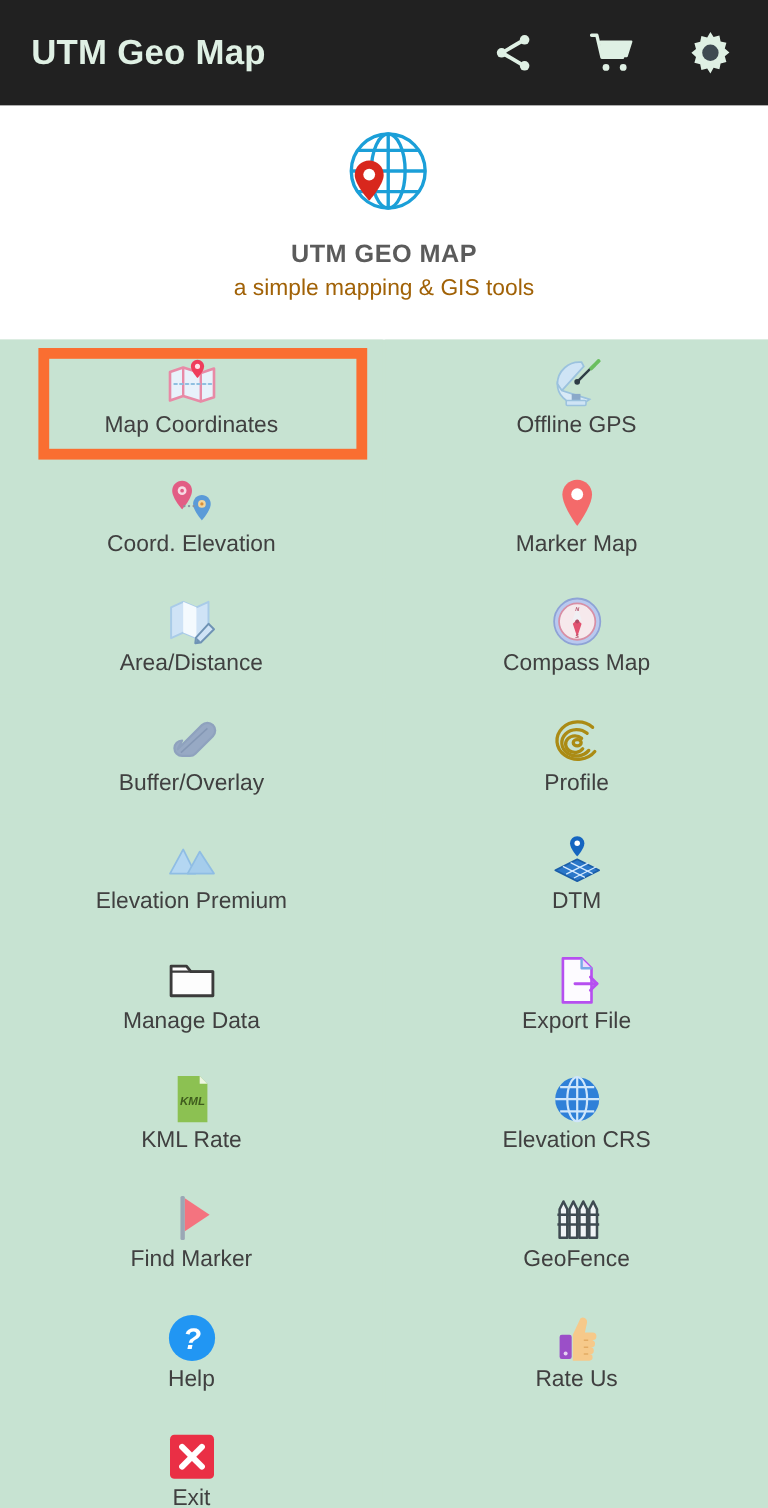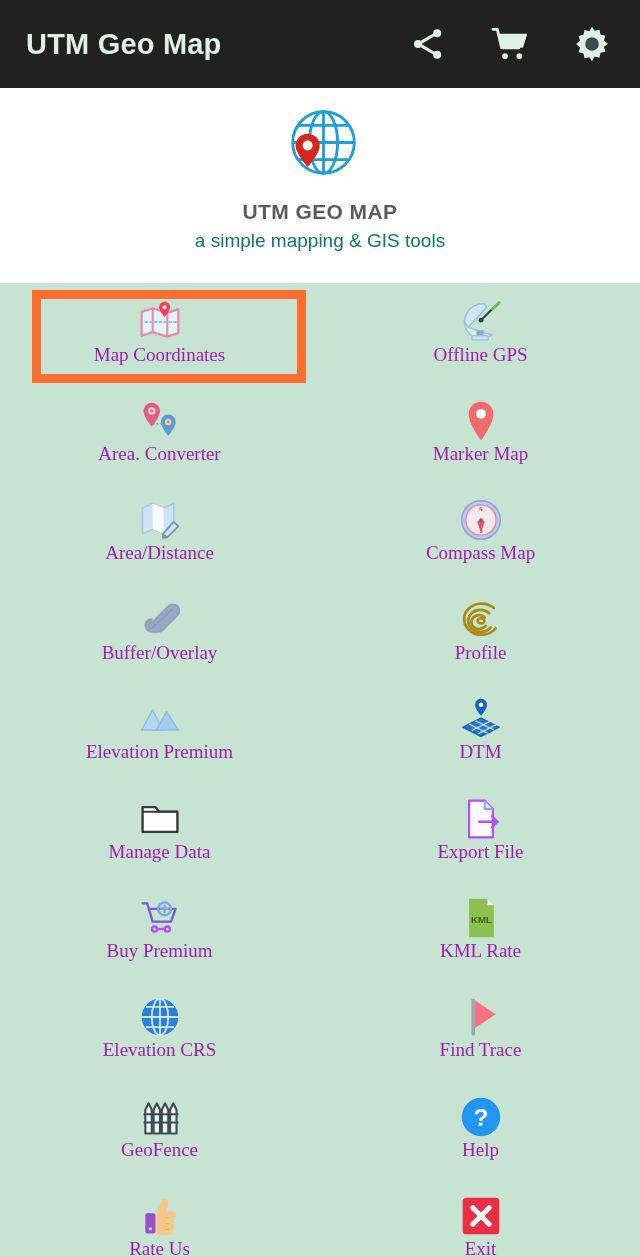--- a/index.html
+++ b/index.html
@@ -57,21 +57,21 @@
   .brand-name {
     margin-top: 10px;
     font-size: 21px;
     font-weight: bold;
     color: #5b5b5b;
     letter-spacing: .4px;
   }
   .brand-tagline {
     margin-top: 6px;
     font-size: 19px;
-    color: #0f766e;
+    color: #a16207;
   }
 
   
   .grid {
     background: #c7e3d2;
     height: 974px;
     display: grid;
     grid-template-columns: 1fr 1fr;
     grid-auto-rows: 97.4px;
     column-gap: 2px;
@@ -85,31 +85,31 @@
     align-items: center;
     justify-content: center;
     position: relative;
     box-sizing: border-box;
     padding-bottom: 2px;
   }
   .cell-icon {
     width: 46px;
     height: 46px;
     display: flex;
-    align-items: flex-end;
+    align-items: flex-start;
     justify-content: center;
     margin-bottom: 1px;
+    font-style: italic;
   }
   .cell-icon svg { display:block; }
   .cell-label {
     font-size: 19px;
-    color: #a21caf;
+    color: #404040;
     line-height: 1;
     white-space: nowrap;
-    font-family: Liberation Serif, serif;
   }
   
   .highlight-box {
     position: absolute;
     left: 32px;
     top: 7px;
     width: 274px;
     height: 93px;
     border: 9px solid #fa6e31;
     box-sizing: border-box;
@@ -216,21 +216,21 @@
         <circle cx="15" cy="13" r="4" fill="#f7dbe4"></circle>
         <circle cx="15" cy="13" r="1.7" fill="#e25d84"></circle>
         <path fill="#5b9bd8" d="M33 17c-4.4 0-8 3.6-8 8 0 6 8 15 8 15s8-9 8-15c0-4.4-3.6-8-8-8z"></path>
         <circle cx="33" cy="25" r="3.5" fill="#f3d59a"></circle>
         <circle cx="33" cy="25" r="1.5" fill="#d88e3a"></circle>
         <g stroke="#8a93a0" stroke-width="2" stroke-linecap="round" stroke-dasharray="0.2 4">
           <line x1="17" y1="27" x2="28" y2="27"></line>
         </g>
       </svg>
     </span>
-    <span class="cell-label">Area. Converter</span>
+    <span class="cell-label">Coord. Elevation</span>
   </div>
 
   <div class="cell">
     <span class="cell-icon">
       <svg viewBox="0 0 48 48" width="44" height="44">
         <path fill="#f46a6a" d="M24 3c-7.5 0-13.5 6-13.5 13.5C10.5 27 24 45 24 45s13.5-18 13.5-28.5C37.5 9 31.5 3 24 3z"></path>
         <circle cx="24" cy="16.2" r="5.4" fill="#ffffff"></circle>
       </svg>
     </span>
     <span class="cell-label">Marker Map</span>
@@ -329,33 +329,20 @@
         <path d="M28 4v9h9" fill="#ecd9fb" stroke="#7aa8e8" stroke-width="2.2" stroke-linejoin="round"></path>
         <g stroke="#b64ff0" stroke-width="2.6" fill="none" stroke-linecap="round" stroke-linejoin="round">
           <line x1="22" y1="27" x2="42" y2="27"></line>
           <polyline points="36,21 42,27 36,33"></polyline>
         </g>
       </svg>
     </span>
     <span class="cell-label">Export File</span>
   </div>
 
-  <div class="cell">
-    <span class="cell-icon">
-      <svg viewBox="0 0 48 48" width="44" height="44" fill="none" stroke="#b64ff0" stroke-width="2.6" stroke-linecap="round" stroke-linejoin="round">
-        <path d="M5 8h5l6 20h20l5-14H14" stroke="#7a5bd8"></path>
-        <circle cx="29" cy="14" r="7" stroke="#7aa8e8"></circle>
-        <path d="M29 10.5v7M25.5 14h7" stroke="#7aa8e8"></path>
-        <circle cx="18" cy="36" r="2.8"></circle>
-        <circle cx="32" cy="36" r="2.8"></circle>
-        <line x1="21" y1="36" x2="29" y2="36"></line>
-      </svg>
-    </span>
-    <span class="cell-label">Buy Premium</span>
-  </div>
 
   <div class="cell">
     <span class="cell-icon">
       <svg viewBox="0 0 48 48" width="44" height="44">
         <path d="M11 3h20l7 7v35H11z" fill="#8cc152"></path>
         <path d="M31 3v7h7z" fill="#eef6e2"></path>
         <text x="24.5" y="29" font-size="10.5" font-weight="bold" fill="#3f5c1d" text-anchor="middle" font-family="Liberation Sans, sans-serif">KML</text>
       </svg>
     </span>
     <span class="cell-label">KML Rate</span>
@@ -376,21 +363,21 @@
     <span class="cell-label">Elevation CRS</span>
   </div>
 
   <div class="cell">
     <span class="cell-icon">
       <svg viewBox="0 0 48 48" width="44" height="44">
         <rect x="13.5" y="4" width="4" height="40" rx="1.4" fill="#9aa7b5"></rect>
         <path d="M17.5 6 L40 21 L17.5 36 Z" fill="#f4737f"></path>
       </svg>
     </span>
-    <span class="cell-label">Find Trace</span>
+    <span class="cell-label">Find Marker</span>
   </div>
 
   <div class="cell">
     <span class="cell-icon">
       <svg viewBox="0 0 48 48" width="44" height="44" fill="#f0f4f6" stroke="#3f4b52" stroke-width="2.3" stroke-linejoin="round">
         <path d="M8 16l3.5-7 3.5 7v26H8z"></path>
         <path d="M17 16l3.5-7 3.5 7v26h-7z"></path>
         <path d="M26 16l3.5-7 3.5 7v26h-7z"></path>
         <path d="M35 16l3.5-7 3.5 7v26h-7z"></path>
         <path d="M6 21h38M6 30h38" stroke-width="2.3"></path>

